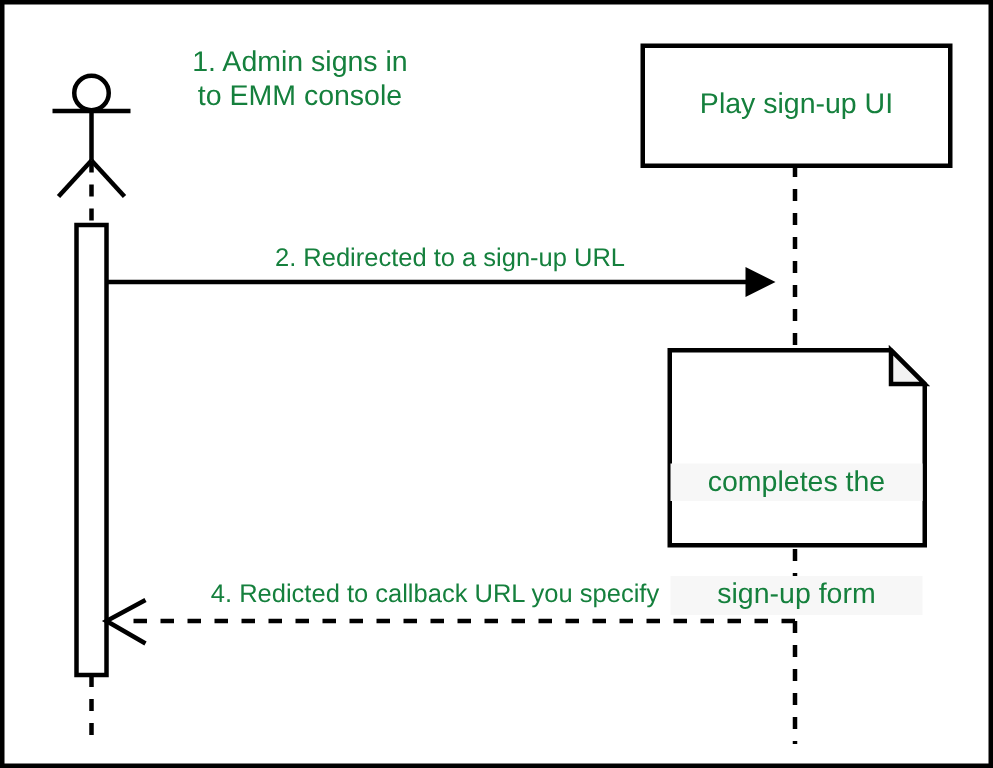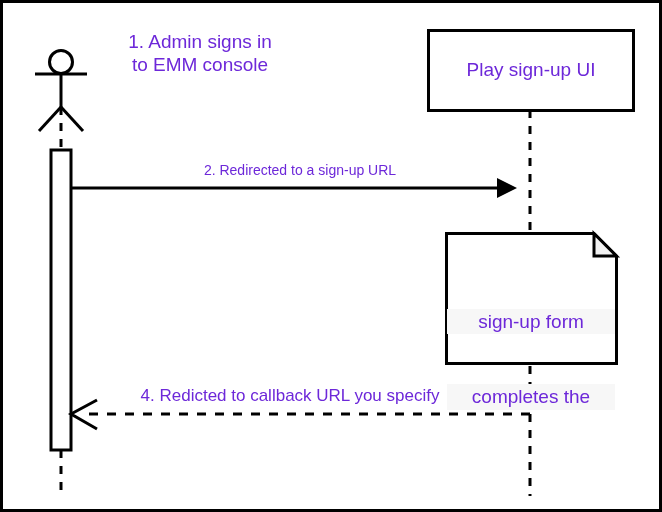--- a/index.html
+++ b/index.html
@@ -20,21 +20,21 @@
   }
   #diagram-svg {
     position: absolute;
     left: 0;
     top: 0;
     width: 662px;
     height: 512px;
   }
   .diagram-text {
     position: absolute;
-    color: #6d28d9;
+    color: #15803d;
     font-family: "Liberation Sans", sans-serif;
     line-height: 1.22;
     white-space: pre;
     text-align: center;
   }
   #actor-caption {
     left: 92px;
     top: 30px;
     width: 216px;
     font-size: 19px;
@@ -42,21 +42,21 @@
   #play-ui-label {
     left: 428px;
     top: 58px;
     width: 206px;
     font-size: 19px;
   }
   #msg2-label {
     left: 120px;
     top: 162px;
     width: 360px;
-    font-size: 14px;
+    font-size: 17px;
   }
   #msg4-label {
     left: 90px;
     top: 386px;
     width: 400px;
     font-size: 17px;
     text-align: center;
   }
   #note-text {
     left: 447px;
@@ -116,17 +116,17 @@
   <div class="diagram-text" id="actor-caption">1. Admin signs in
 to EMM console</div>
 
   <div class="diagram-text" id="play-ui-label">Play sign-up UI</div>
 
   <div class="diagram-text" id="msg2-label">2. Redirected to a sign-up URL</div>
 
   <div class="diagram-text" id="msg4-label">4. Redicted to callback URL you specify</div>
 
   <div class="diagram-text" id="note-text">
+    <span class="note-line">completes the</span>
     <span class="note-line">sign-up form</span>
-    <span class="note-line">completes the</span>
   </div>
 
 </div>
 
 </body></html>

